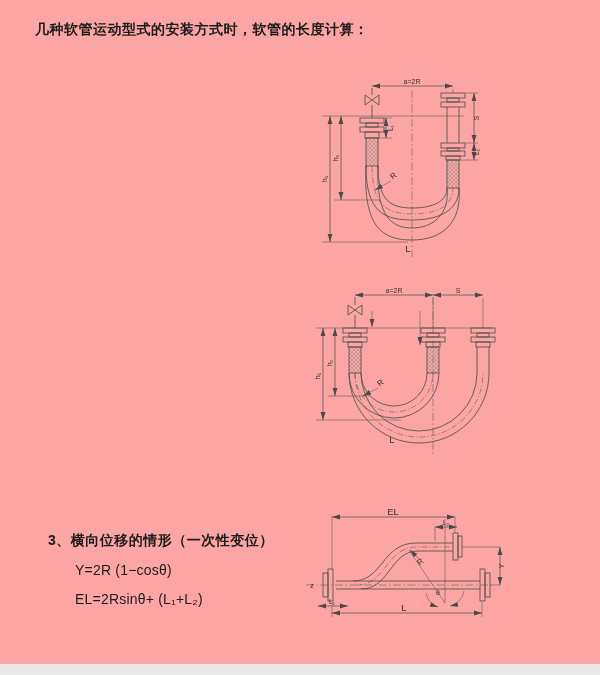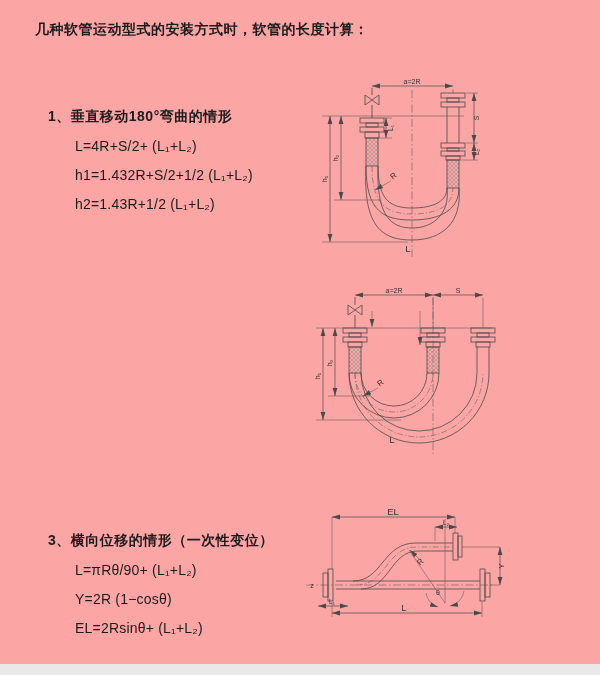--- a/index.html
+++ b/index.html
@@ -41,26 +41,20 @@
         <path d="M8,0.6 L0,3 L8,5.4 Z" fill="#4a4a4a"></path>
       </marker>
       <pattern id="xh" width="4" height="4" patternUnits="userSpaceOnUse">
         <path d="M0,0 L4,4 M4,0 L0,4" stroke="#8a8a8a" stroke-width="0.5"></path>
       </pattern>
     </defs>
   </svg>
 
   <div class="title">几种软管运动型式的安装方式时，软管的长度计算：</div>
 
-  <div class="section" style="top:102px">
-    <div class="row heading">1、垂直移动180°弯曲的情形</div>
-    <div class="row formula">L=4R+S/2+ (L₁+L₂)</div>
-    <div class="row formula">h1=1.432R+S/2+1/2 (L₁+L₂)</div>
-    <div class="row formula">h2=1.43R+1/2 (L₁+L₂)</div>
-  </div>
 
   <svg class="diagram" style="left:308px;top:74px" width="270" height="187" viewBox="0 0 270 187">
 
     <path class="cl" d="M104,16 V183"></path>
     <path class="thin" d="M14,42 H156"></path>
 
     <g>
       <path class="ln" d="M57,21 L64,26 L57,31 Z M71,21 L64,26 L71,31 Z"></path>
       <path class="ln" d="M64,14 V21 M64,31 V44"></path>
     </g>
@@ -186,21 +180,20 @@
 
       <path class="thin" marker-end="url(#aE)" d="M72,106 L57,114"></path>
       <text class="t8" transform="rotate(-38 76 103)" x="76" y="103">R</text>
 
       <text class="t9" x="86" y="161">L</text>
     </g>
   </svg>
 
   <div class="section" style="top:526px">
     <div class="row heading">3、横向位移的情形（一次性变位）</div>
-    <div class="row formula">L=πRθ/90+ (L₁+L₂)</div>
     <div class="row formula">Y=2R (1−cosθ)</div>
     <div class="row formula">EL=2Rsinθ+ (L₁+L₂)</div>
   </div>
 
   <svg class="diagram" style="left:298px;top:503px" width="300" height="148" viewBox="0 0 300 148">
     <path class="cl" d="M8,82 H196"></path>
 
     <g>
       <path class="ln" d="M38,78 H182 M38,86 H182"></path>
     </g>

